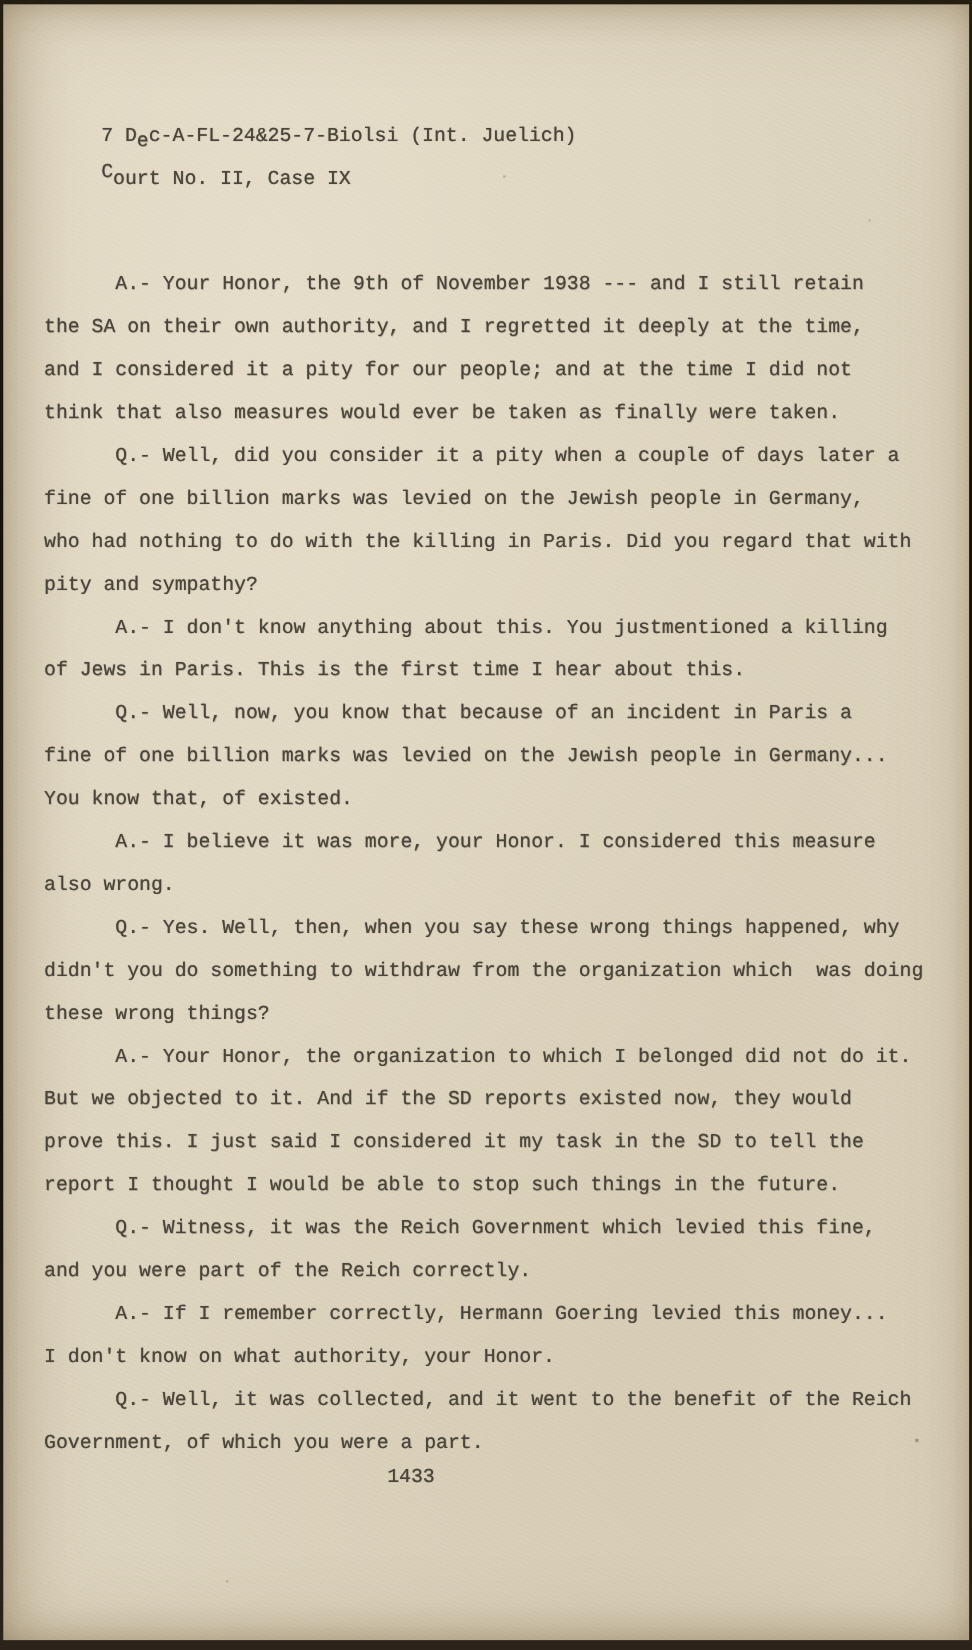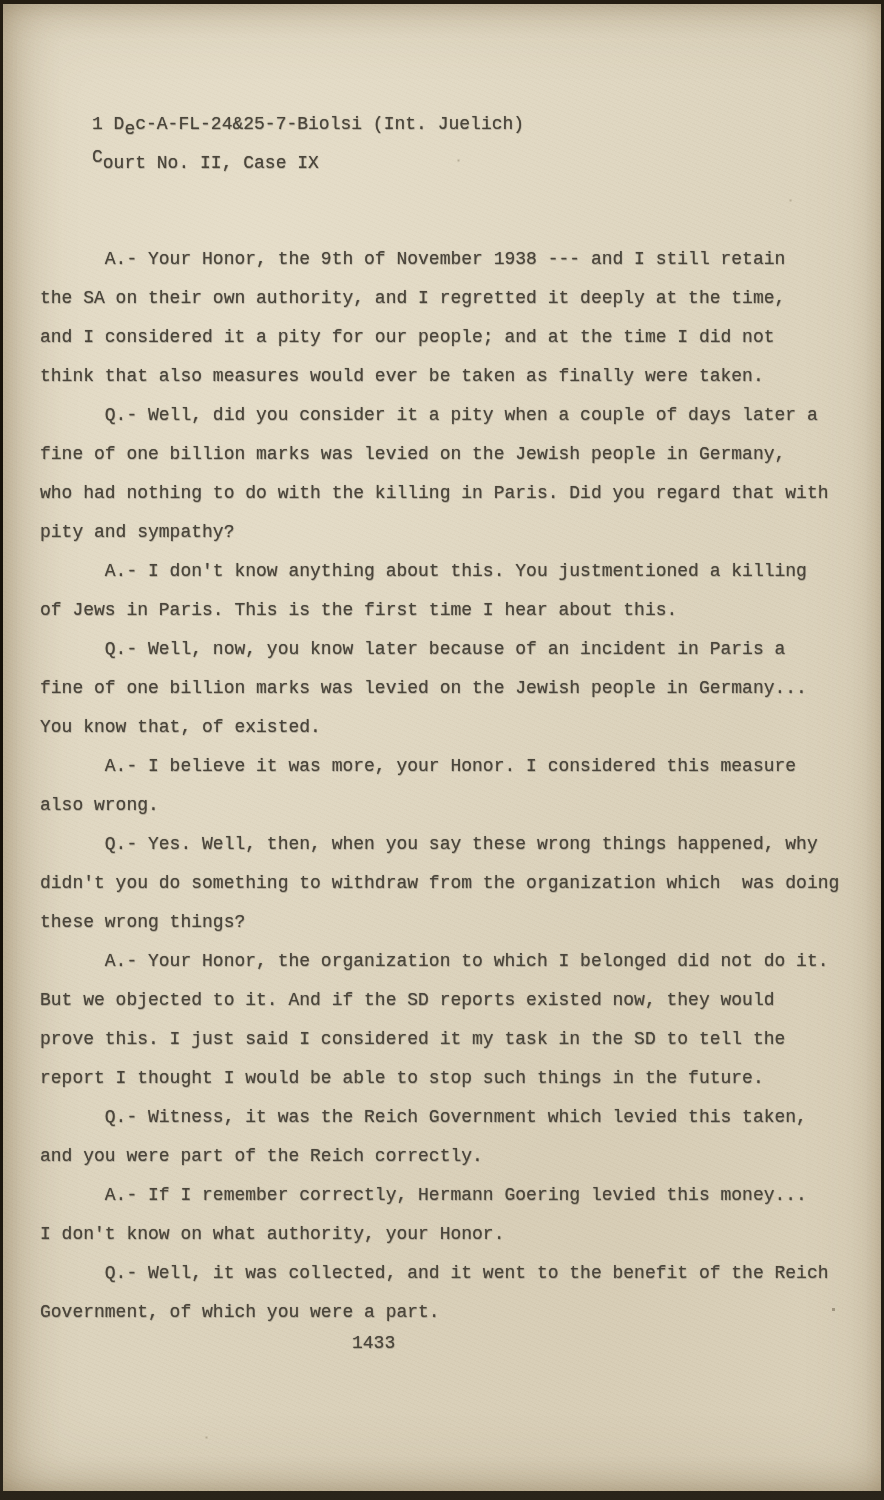--- a/index.html
+++ b/index.html
@@ -73,48 +73,48 @@
       120px 720px 0 0.5px rgba(110,95,70,0.25);
   }
 </style>
 </head>
 <body>
 
 <div class="scan">
   <div class="paper typewriter">
 
     <div class="doc-header">
-      <div class="hline"><span>1 D</span><span class="sub-char">e</span><span>c-A-FL-24&amp;25-7-Biolsi (Int. Juelich)</span></div>
+      <div class="hline"><span>7 D</span><span class="sub-char">e</span><span>c-A-FL-24&amp;25-7-Biolsi (Int. Juelich)</span></div>
       <div class="hline"><span class="raised-char">C</span><span>ourt No. II, Case IX</span></div>
     </div>
 
     <div class="body-block">
       <div class="tline">      A.- Your Honor, the 9th of November 1938 --- and I still retain</div>
       <div class="tline">the SA on their own authority, and I regretted it deeply at the time,</div>
       <div class="tline">and I considered it a pity for our people; and at the time I did not</div>
       <div class="tline">think that also measures would ever be taken as finally were taken.</div>
       <div class="tline">      Q.- Well, did you consider it a pity when a couple of days later a</div>
       <div class="tline">fine of one billion marks was levied on the Jewish people in Germany,</div>
       <div class="tline">who had nothing to do with the killing in Paris. Did you regard that with</div>
       <div class="tline">pity and sympathy?</div>
       <div class="tline">      A.- I don't know anything about this. You justmentioned a killing</div>
       <div class="tline">of Jews in Paris. This is the first time I hear about this.</div>
-      <div class="tline">      Q.- Well, now, you know later because of an incident in Paris a</div>
+      <div class="tline">      Q.- Well, now, you know that because of an incident in Paris a</div>
       <div class="tline">fine of one billion marks was levied on the Jewish people in Germany...</div>
       <div class="tline">You know that, of existed.</div>
       <div class="tline">      A.- I believe it was more, your Honor. I considered this measure</div>
       <div class="tline">also wrong.</div>
       <div class="tline">      Q.- Yes. Well, then, when you say these wrong things happened, why</div>
       <div class="tline">didn't you do something to withdraw from the organization which  was doing</div>
       <div class="tline">these wrong things?</div>
       <div class="tline">      A.- Your Honor, the organization to which I belonged did not do it.</div>
       <div class="tline">But we objected to it. And if the SD reports existed now, they would</div>
       <div class="tline">prove this. I just said I considered it my task in the SD to tell the</div>
       <div class="tline">report I thought I would be able to stop such things in the future.</div>
-      <div class="tline">      Q.- Witness, it was the Reich Government which levied this taken,</div>
+      <div class="tline">      Q.- Witness, it was the Reich Government which levied this fine,</div>
       <div class="tline">and you were part of the Reich correctly.</div>
       <div class="tline">      A.- If I remember correctly, Hermann Goering levied this money...</div>
       <div class="tline">I don't know on what authority, your Honor.</div>
       <div class="tline">      Q.- Well, it was collected, and it went to the benefit of the Reich</div>
       <div class="tline">Government, of which you were a part.</div>
       <div class="tline pagenum">1433</div>
     </div>
 
     <div class="specks"></div>
   </div>

